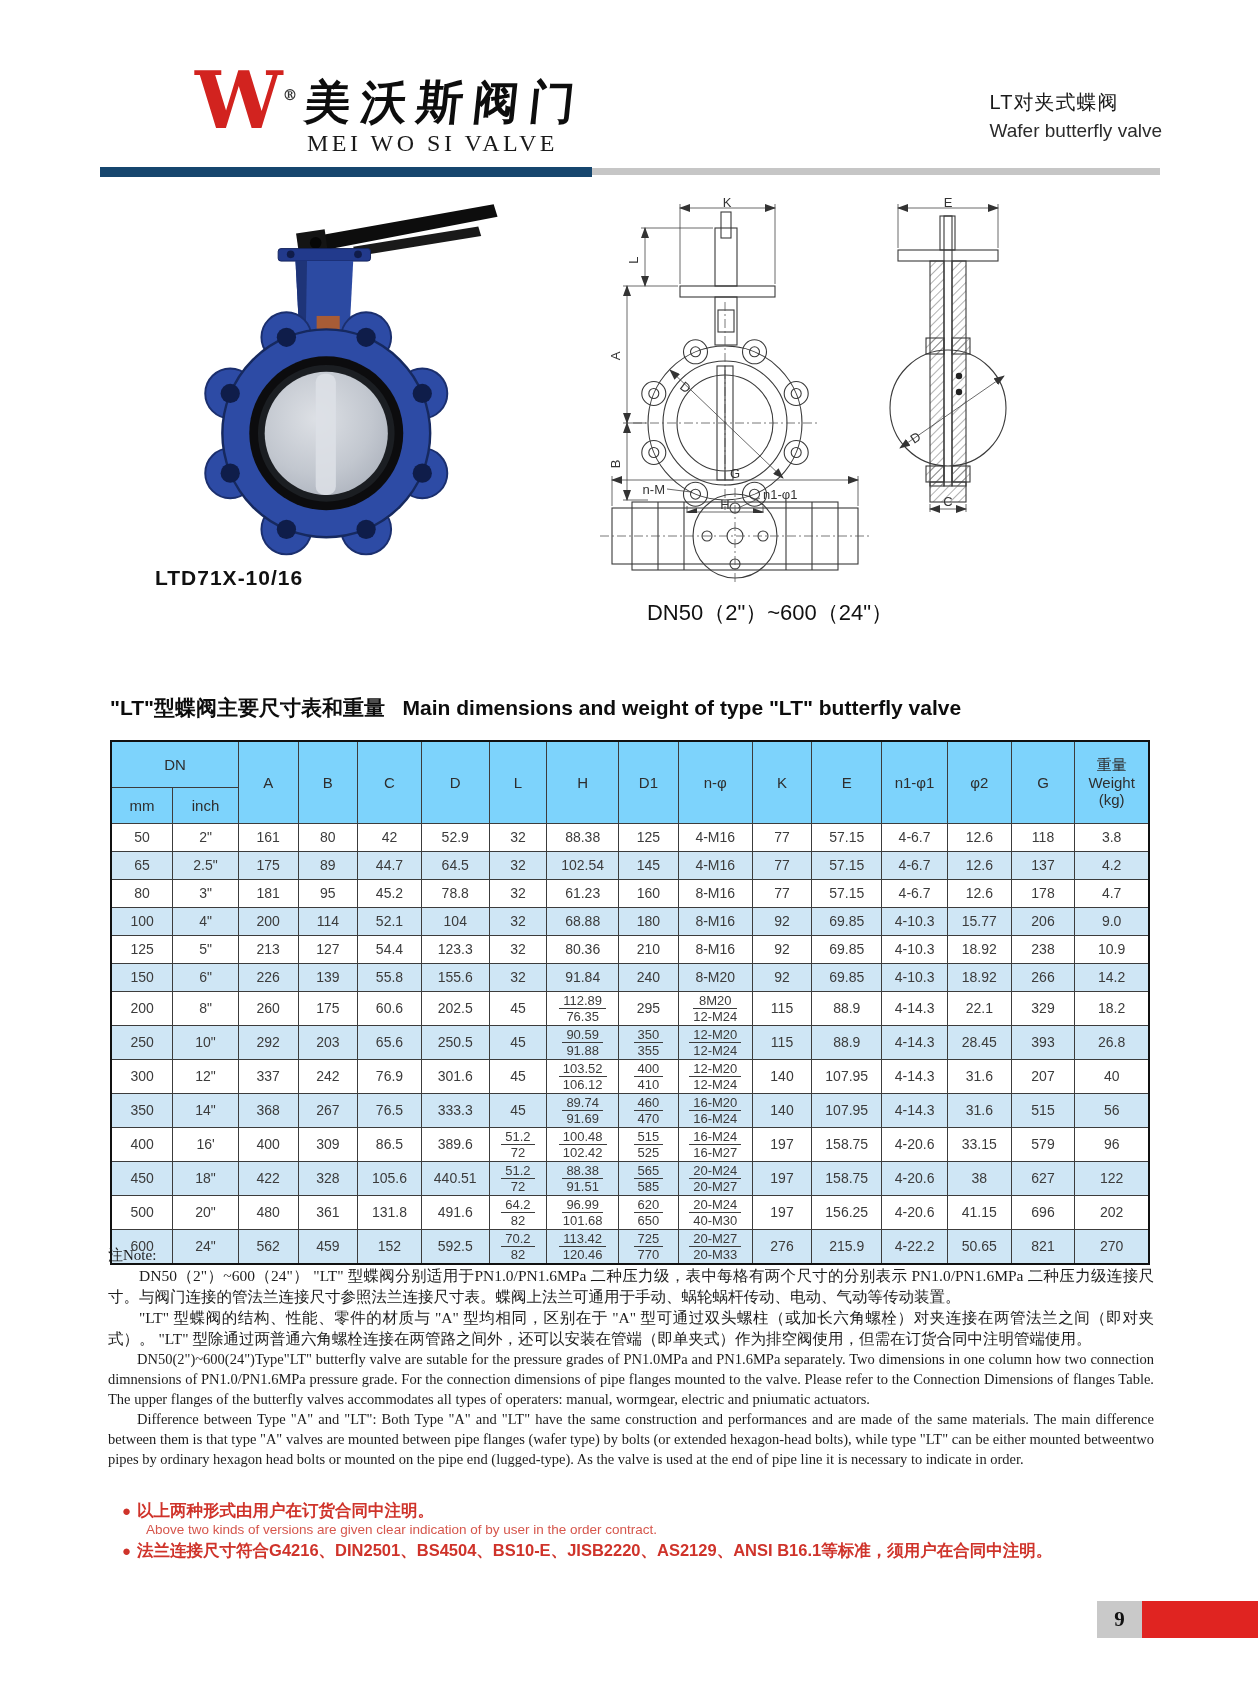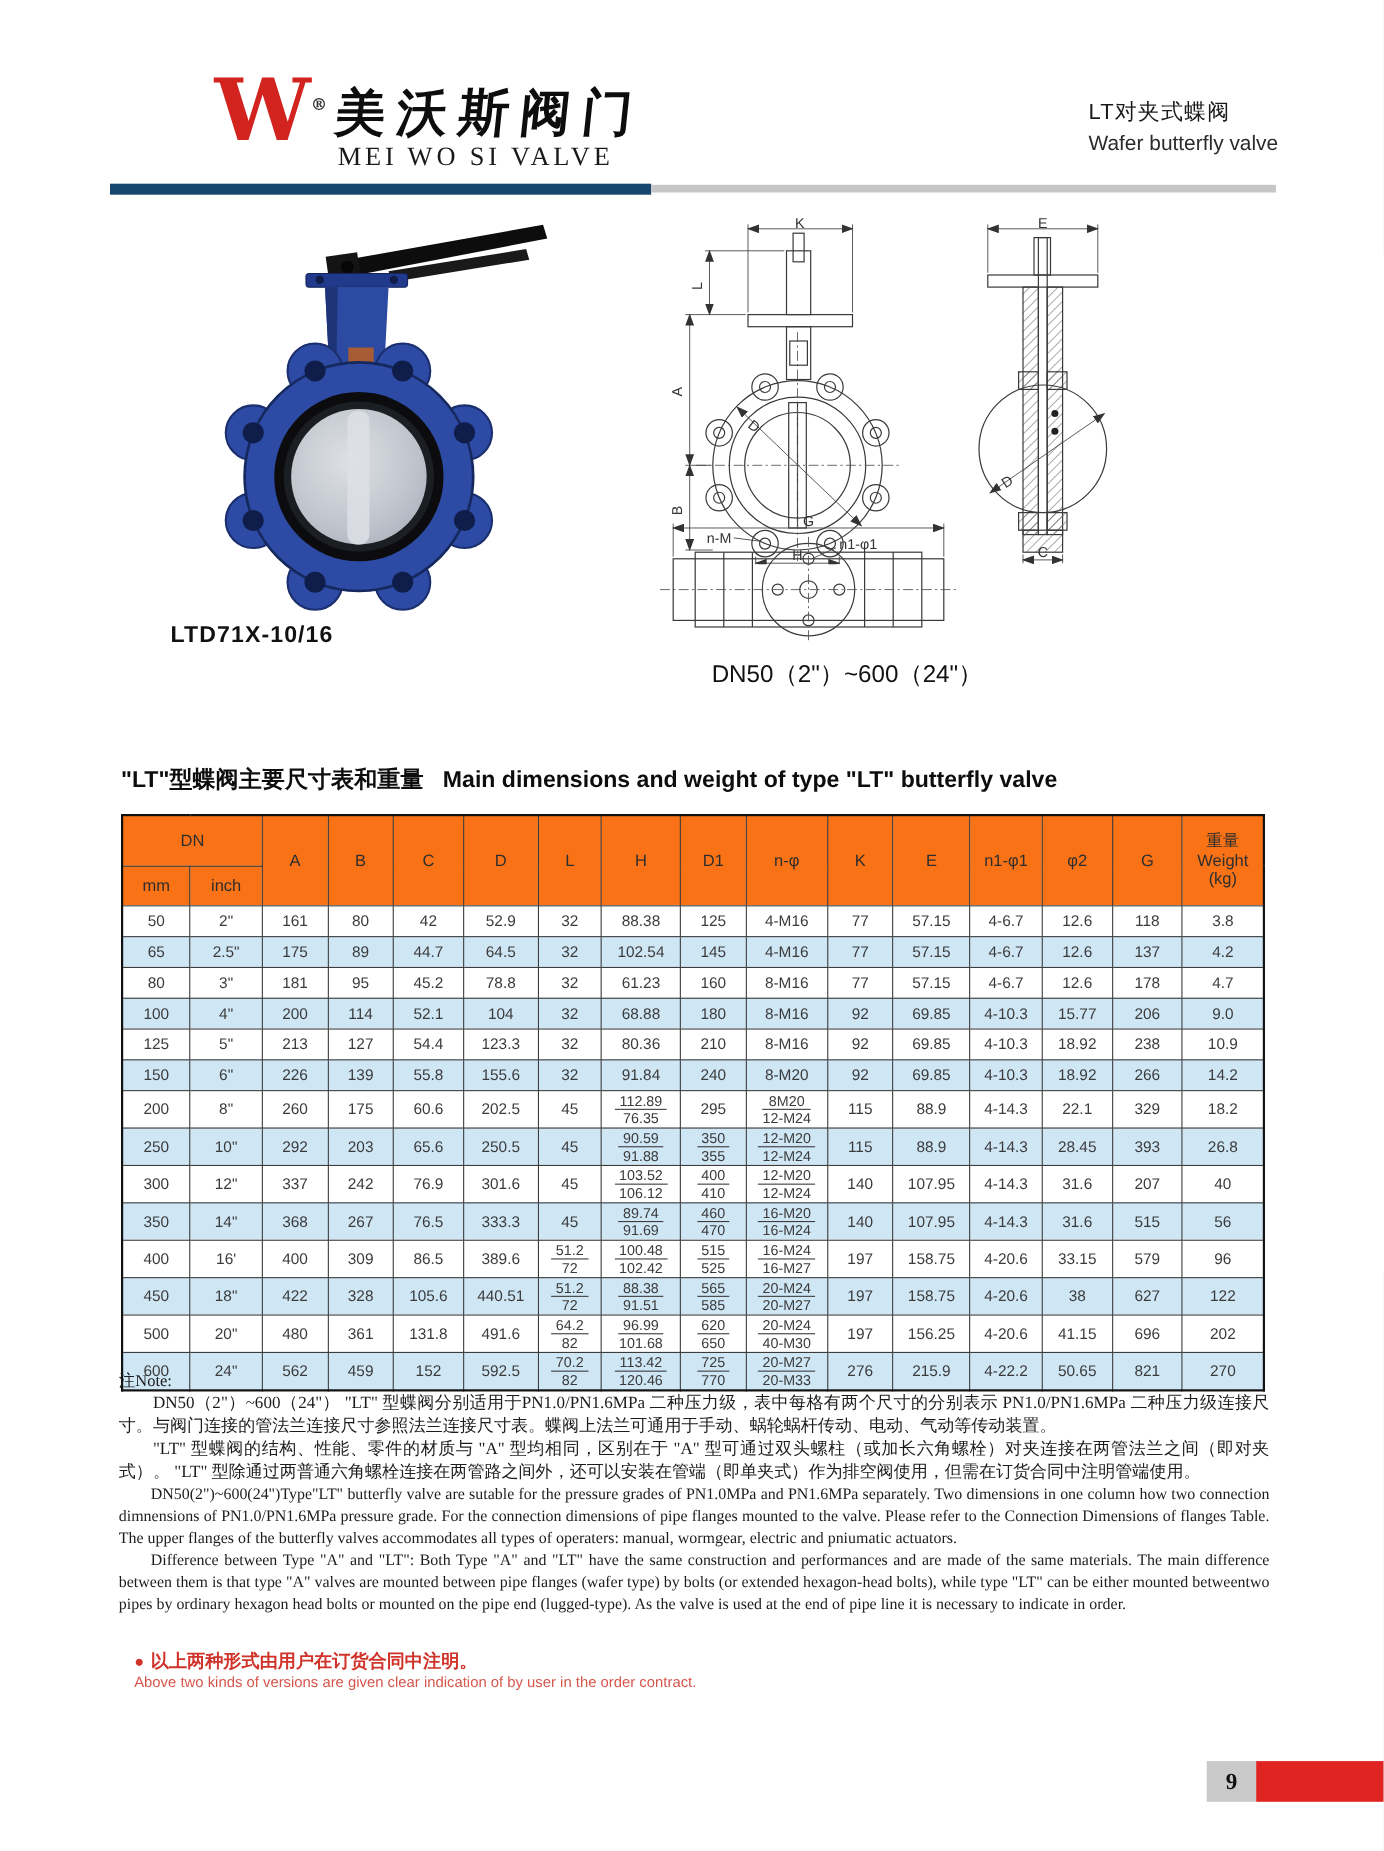--- a/index.html
+++ b/index.html
@@ -21,39 +21,39 @@
 
   
   .model-label{font-size:21px;font-weight:bold;color:#111;text-align:left;letter-spacing:1px;}
   .range-label{font-size:22px;color:#111;text-align:center;}
 
   
   .tbl-title{font-size:21px;font-weight:bold;color:#0d0d0d;}
   table.dim{border-collapse:collapse;width:1040px;table-layout:fixed;border:2px solid #111;}
   table.dim th,table.dim td{border:1px solid #3c3c3c;text-align:center;vertical-align:middle;
        font-weight:normal;color:#3b3b3b;padding:0;}
-  table.dim thead th{background:#f97316;color:#2e2e2e;font-size:15px;}
+  table.dim thead th{background:#7dd3fc;color:#2e2e2e;font-size:15px;}
   table.dim td{font-size:14px;height:27px;background:#fff;}
   table.dim tr.alt td{background:#cfe6f5;}
   .th-row1{height:46px;}
   .th-row2{height:36px;}
   .wt-line{display:block;line-height:1.15;}
   .frac{display:inline-block;line-height:13px;font-size:13px;padding:2px 0;}
   .frac .ft{display:block;border-bottom:1px solid #3c3c3c;padding:0 4px 1px;}
   .frac .fb{display:block;padding-top:1px;}
 
   
   .notes{font-family:"Liberation Serif","DejaVu Serif",serif;color:#1c1c1c;}
   .note-label{font-size:15px;}
   .note-cn{font-size:15.5px;line-height:1.36;text-indent:2em;margin:0;text-align:justify;}
   .note-en{font-size:14.5px;line-height:1.38;text-indent:2em;margin:0;text-align:justify;}
 
   
   .rednote-cn{font-size:16.5px;color:#cf332a;font-weight:bold;line-height:1.3;}
-  .rednote-en{font-size:13.5px;color:#d6564c;line-height:1.35;font-weight:normal;}
+  .rednote-en{font-size:13.5px;color:#d6564c;margin-left:24px;line-height:1.35;font-weight:normal;}
   .bullet{color:#cf332a;margin-right:6px;font-size:15px;}
 
   
   .page-num{background:#c9c9c9;width:45px;height:37px;text-align:center;line-height:37px;
             font-family:"Liberation Serif",serif;font-weight:bold;font-size:21px;color:#111;}
   .footer-red{background:#e02421;width:116px;height:37px;}
 
   svg text{font-family:"Liberation Sans",sans-serif;}
 </style>
 </head>
@@ -584,18 +584,21 @@
     <p class="note-cn">"LT" 型蝶阀的结构、性能、零件的材质与 "A" 型均相同，区别在于 "A" 型可通过双头螺柱（或加长六角螺栓）对夹连接在两管法兰之间（即对夹式）。 "LT" 型除通过两普通六角螺栓连接在两管路之间外，还可以安装在管端（即单夹式）作为排空阀使用，但需在订货合同中注明管端使用。</p>
     <p class="note-en">DN50(2")~600(24")Type"LT" butterfly valve are sutable for the pressure grades of  PN1.0MPa  and PN1.6MPa  separately.  Two dimensions  in one column how two connection dimnensions of  PN1.0/PN1.6MPa  pressure grade. For the connection dimensions of pipe  flanges mounted to the valve.  Please refer to the Connection Dimensions of flanges Table.  The upper flanges of the butterfly valves accommodates all types of operaters:  manual, wormgear, electric and pniumatic actuators.</p>
     <p class="note-en">Difference  between  Type "A" and "LT":  Both Type "A"  and  "LT"  have the same construction and performances and are made of  the  same materials. The main difference between them is that type "A" valves are mounted between pipe flanges  (wafer type)  by bolts (or extended  hexagon-head  bolts), while type "LT"  can be  either mounted betweentwo pipes by ordinary hexagon head bolts or mounted on the pipe end (lugged-type). As the valve is used at  the end of pipe line  it is necessary to indicate in order.</p>
   </div>
 
   <div class="abs" style="left:122px;top:1500px;width:1010px;">
     <div class="rednote-cn">
       <span class="bullet">●</span><span>以上两种形式由用户在订货合同中注明。</span>
     </div>
     <div class="rednote-en">Above two kinds of versions are given clear indication of by user in the order contract.</div>
+    <div class="rednote-cn">
+      <span class="bullet">●</span><span>法兰连接尺寸符合G4216、DIN2501、BS4504、BS10-E、JISB2220、AS2129、ANSI B16.1等标准，须用户在合同中注明。</span>
+    </div>
   </div>
 
   <div class="abs page-num" style="left:1097px;top:1601px;">9</div>
   <div class="abs footer-red" style="left:1142px;top:1601px;"></div>
 
 </div>
 
 </body></html>

